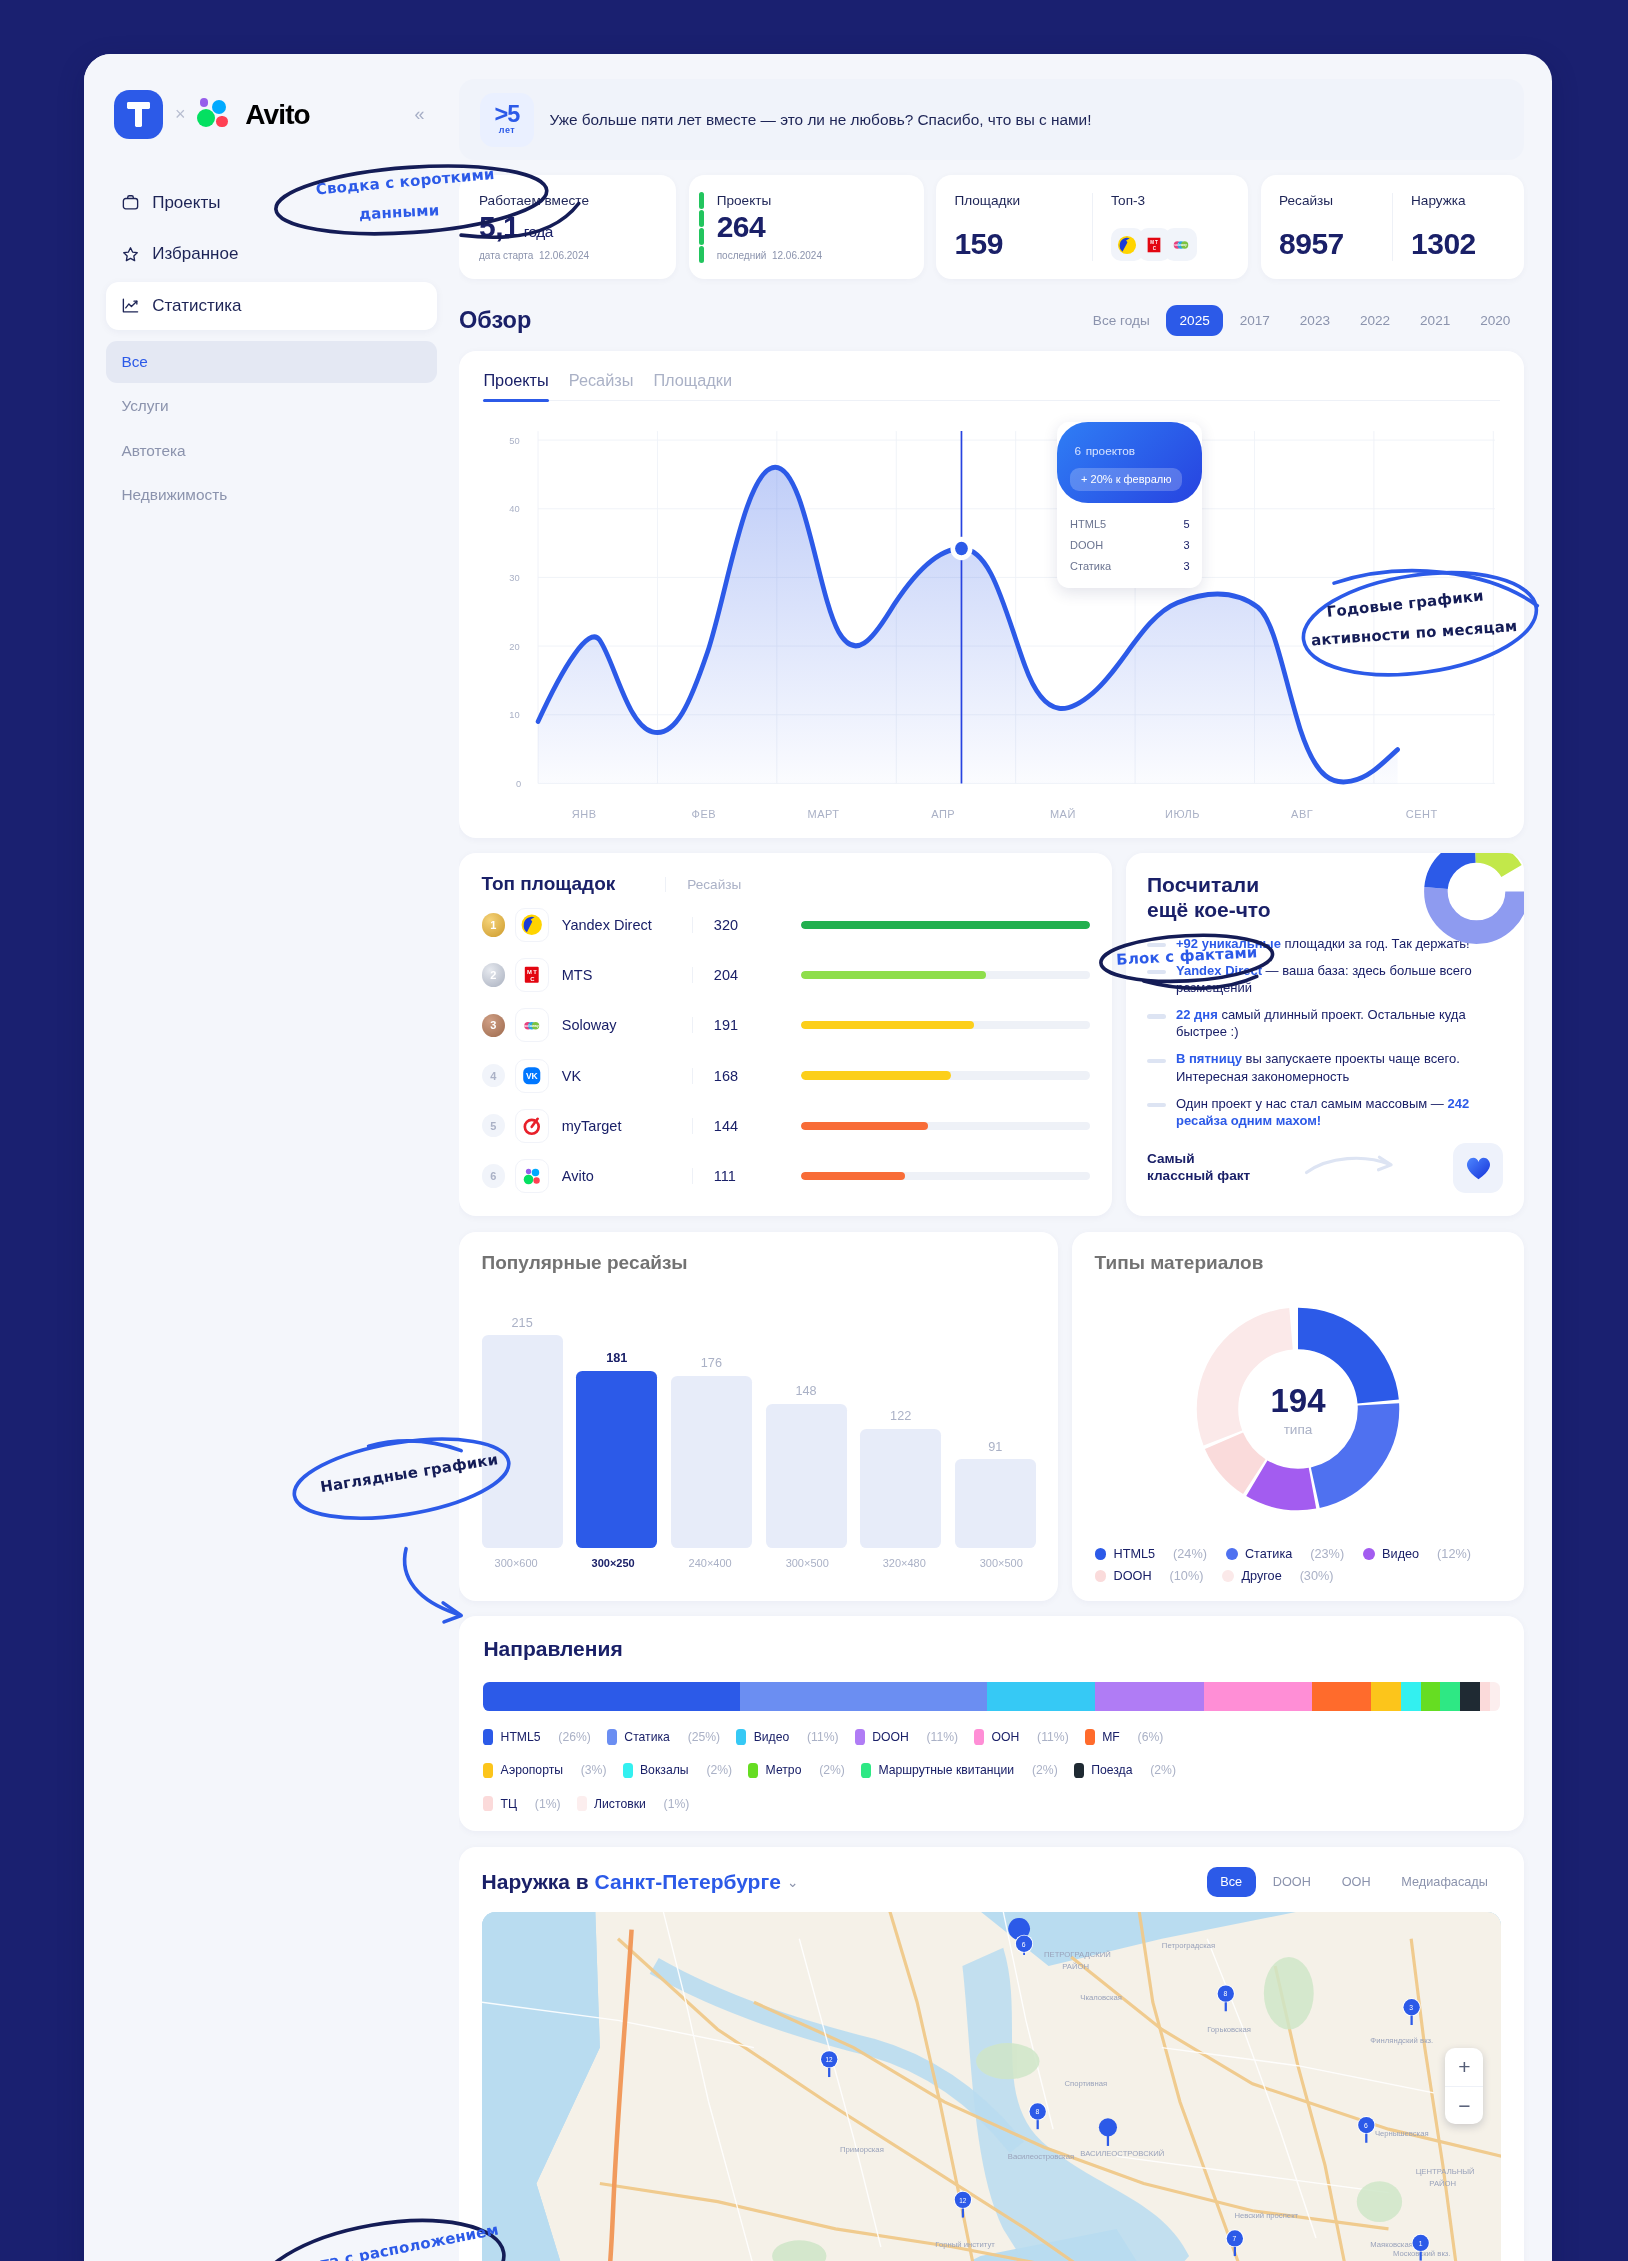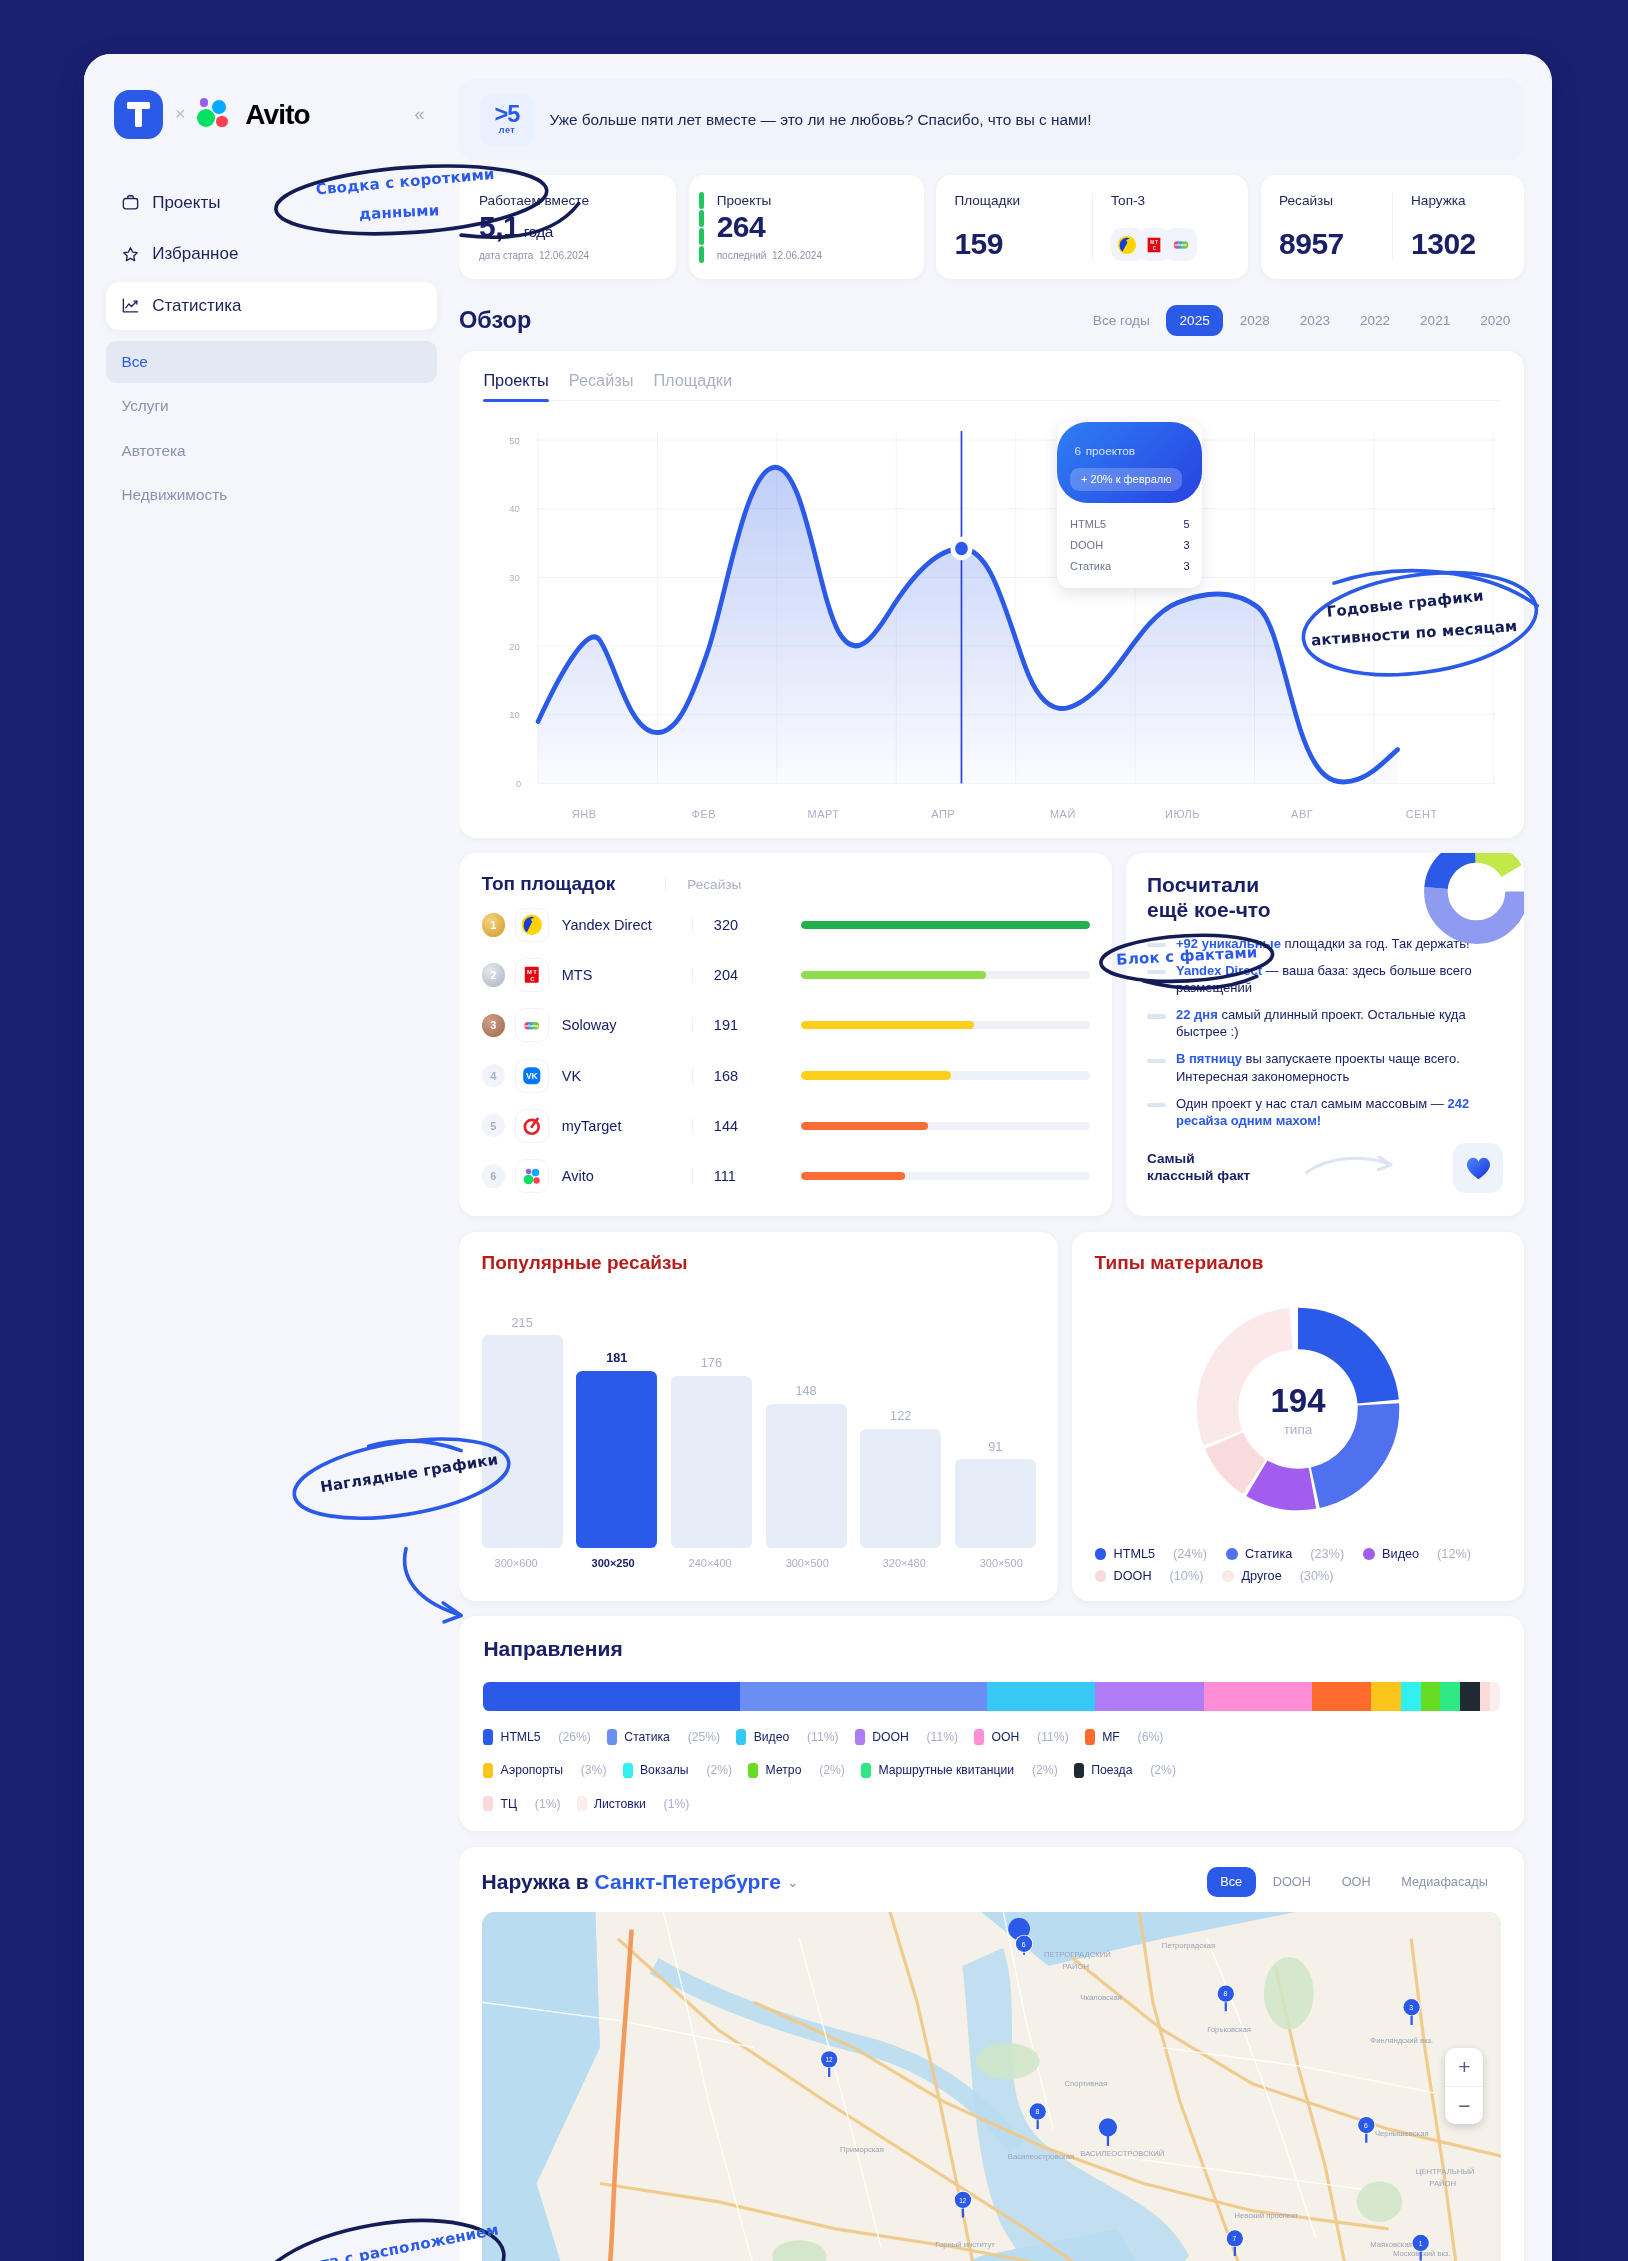--- a/index.html
+++ b/index.html
@@ -186,21 +186,21 @@
   .dash { width: 19px; height: 4.5px; flex: 0 0 19px; background: #dde4f3; border-radius: 2.7px; margin-top: 8.1px; }
   .fact p { font-size: 13px; line-height: 1.32; color: #1a2068; }
   .fact p b { color: #2c5ae8; font-weight: 700; }
   .facts-footer { margin-top: 13.6px; display: flex; align-items: center; justify-content: center; }
   .facts-footer .ff-text { font-size: 13.6px; font-weight: 600; color: #1a2068; line-height: 1.25; }
   .ff-arrow { flex: 1; display: flex; align-items: center; justify-content: center; }
   .heart-box { width: 50px; height: 50px; border-radius: 12.7px; background: #eef2fb; display:flex; align-items:center; justify-content:center;}
 
   
   .barcard { flex: 1; padding: 20px 22.6px 18px 22.6px; }
-  .barcard h3, .donutcard h3 { font-size: 19px; font-weight: 700; color: #b91c1c; }
+  .barcard h3, .donutcard h3 { font-size: 19px; font-weight: 700; color: #737373; }
   .bars { display: flex; align-items: flex-end; gap: 13.6px; height: 253px; margin-top: 21px; }
   .bcol { flex: 1; display: flex; flex-direction: column; align-items: center; justify-content: flex-end; height: 100%; }
   .bcol .bv { font-size: 12.7px; color: #aab1c6; margin-bottom: 5.4px; }
   .bcol.on .bv { color: #1a2068; font-weight: 700; }
   .brect { width: 100%; background: #e7ecf9; border-radius: 6.3px; }
   .bcol.on .brect { background: #2c5ae8; }
   .blabels { display: flex; gap: 28px; margin-top: 9px; }
   .blabels span { flex: 1; text-align: center; font-size: 11px; color: #aab1c6; }
   .blabels span.on { color: #1a2068; font-weight: 700; }
 
@@ -392,21 +392,21 @@
           <div class="stat-value">1302</div>
         </div>
       </div>
     </div>
 
     <div class="sec-head">
       <div class="sec-title">Обзор</div>
       <div class="year-pills">
         <div class="year-pill">Все годы</div>
         <div class="year-pill active">2025</div>
-        <div class="year-pill">2028</div>
+        <div class="year-pill">2017</div>
         <div class="year-pill">2023</div>
         <div class="year-pill">2022</div>
         <div class="year-pill">2021</div>
         <div class="year-pill">2020</div>
       </div>
     </div>
 
     <div class="card chart-card">
       <div class="tabs">
         <div class="tab active">Проекты</div>

